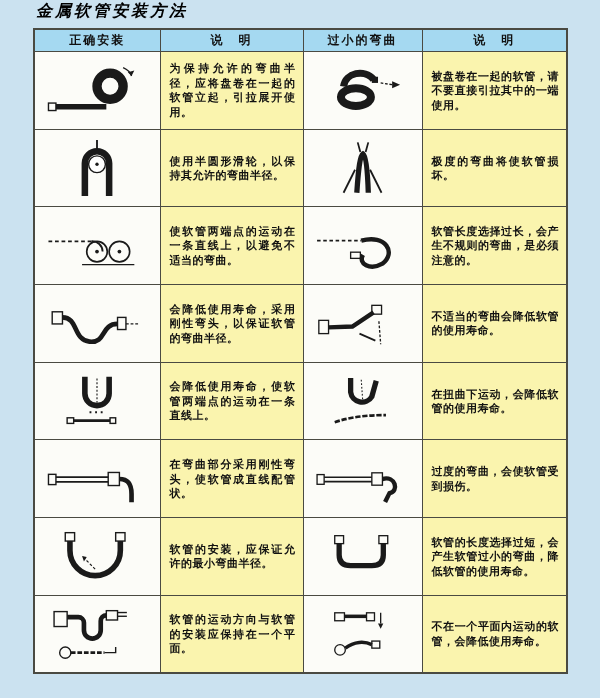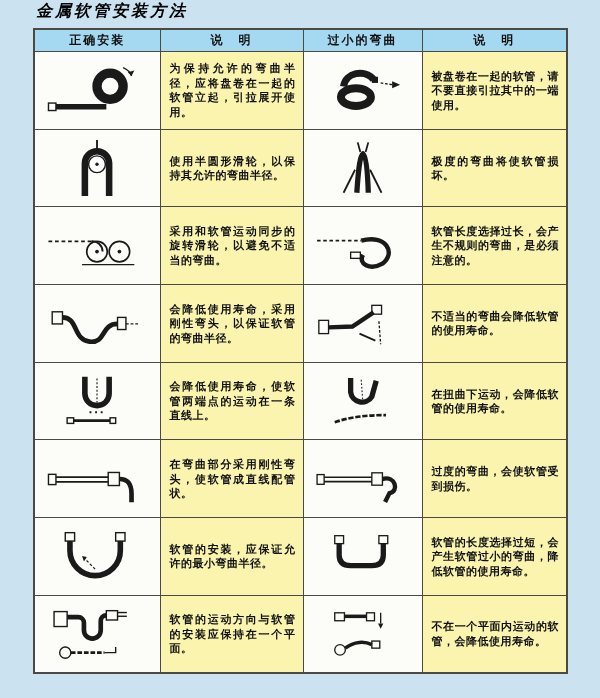--- a/index.html
+++ b/index.html
@@ -144,21 +144,21 @@
           <line class="stroke" x1="8" y1="27" x2="54" y2="27" stroke-width="2" stroke-dasharray="4 3"></line>
           <path class="stroke" d="M54 27 A 11 11 0 0 1 66 38" stroke-width="2"></path>
           <circle class="stroke" cx="60" cy="38" r="11" stroke-width="1.8"></circle>
           <circle cx="60" cy="38" r="2" fill="#1a1a1a"></circle>
           <circle class="stroke" cx="84" cy="38" r="11" stroke-width="1.8"></circle>
           <circle cx="84" cy="38" r="2" fill="#1a1a1a"></circle>
           <line class="stroke" x1="44" y1="52" x2="100" y2="52" stroke-width="1.5"></line>
         </svg>
       </td>
       <td class="desc">
-          <div class="txt">采用和软管运动同步的旋转滑轮，以避免不适当的弯曲。</div>
+          <div class="txt">使软管两端点的运动在一条直线上，以避免不适当的弯曲。</div>
         </td>
       <td class="pic">
         <svg width="106" height="62" viewBox="0 0 120 64">
           <line class="stroke" x1="8" y1="26" x2="58" y2="26" stroke-width="2" stroke-dasharray="4 3"></line>
           <path class="stroke" d="M58 26 C 86 18, 98 40, 82 52 C 68 60, 54 52, 60 42" stroke-width="5"></path>
           <rect class="stroke" x="46" y="39" width="11" height="7" stroke-width="1.5"></rect>
         </svg>
       </td>
       <td class="desc">
           <div class="txt">软管长度选择过长，会产生不规则的弯曲，是必须注意的。</div>

